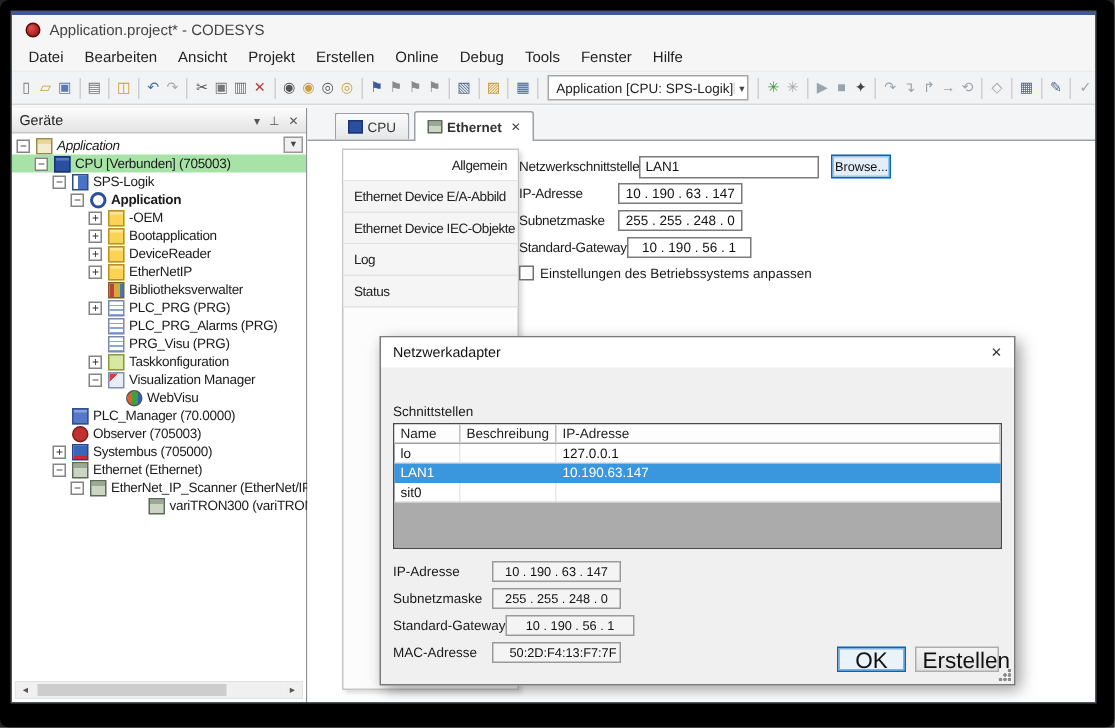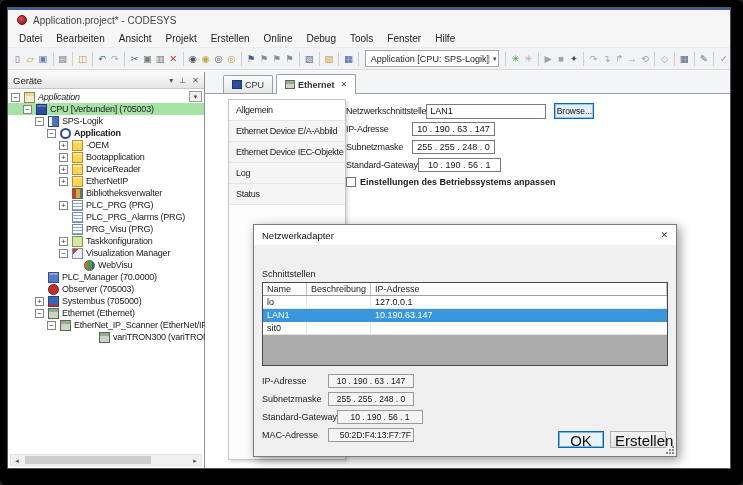--- a/index.html
+++ b/index.html
@@ -69,32 +69,32 @@
   .tab.active{background:#fff;font-weight:bold;height:20px;margin-bottom:-1px;z-index:3;}
   .tabic{width:10px;height:9px;flex:0 0 10px;}
   .ic-cpu-mini{background:#2b4fa0;border:1px solid #1c3570;}
   .ic-eth-mini{background:linear-gradient(#9aa894 0 3px,#ccd4c4 3px);border:1px solid #5a6a54;}
   .tab-close{font-size:8px;color:#444;margin-left:3px;}
   .editor-content{position:absolute;top:21px;left:0;right:0;bottom:0;background:#fff;border-top:1px solid #9aa0a6;}
   .nav{position:absolute;left:23px;top:5px;width:118px;bottom:8px;background:#fcfcfc;border:1px solid #c6c6c6;
        box-shadow:2px 2px 3px rgba(0,0,0,0.15);}
   .nav-item{height:21px;line-height:21px;padding:0 7px;font-size:9px;letter-spacing:-0.3px;color:#222;
             border-bottom:1px solid #e4e4e4;background:#f5f5f5;white-space:nowrap;overflow:hidden;}
-  .nav-item.sel{background:#fff;}
+  .nav-item.sel{background:#fff;text-align:right;}
   .form{position:absolute;left:141px;top:9px;right:4px;}
   .frow{display:flex;align-items:center;height:16px;margin-bottom:2px;}
   .frow label{flex:0 0 66px;font-size:9px;color:#1a1a1a;letter-spacing:-0.2px;white-space:nowrap;}
   .txt{height:15px;border:1px solid #7a7a7a;background:#fff;font-size:9px;padding:0 3px;font-family:inherit;color:#111;}
   .wide{width:120px;}
   .ip{width:83px;height:14px;text-align:center;}
   .btn-browse{margin-left:8px;width:40px;height:16px;font-size:8.5px;font-family:inherit;color:#111;
               background:#e4eef8;border:1px solid #0067c0;box-shadow:inset 0 0 0 1px #9cc4e4;padding:0;}
   .cbrow{margin-top:4px;display:flex;align-items:center;gap:4px;}
   .cb{width:10px;height:10px;border:1px solid #707070;background:#fff;flex:0 0 10px;}
-  .cbrow label{font-size:9px;color:#1a1a1a;font-weight:bold;}
+  .cbrow label{font-size:9px;color:#1a1a1a;}
 
   
   .dialog{position:absolute;left:245px;top:214px;width:424px;height:233px;background:#f0f0f0;
           border:1px solid #7a7a7a;box-shadow:3px 3px 10px rgba(0,0,0,0.4);z-index:10;}
   .dlg-title{height:20px;background:#fff;display:flex;align-items:center;padding:0 8px;font-size:9.5px;color:#111;}
   .dlg-close{margin-left:auto;font-size:9px;color:#333;}
   .dlg-body{position:absolute;top:20px;left:0;right:0;bottom:0;padding:24px 8px;}
   .dlg-label{font-size:9px;color:#1a1a1a;margin-bottom:3px;}
   .dlg-table{border:1px solid #4a4a4a;background:#fff;}
   .thead{display:flex;height:13px;background:#fdfdfd;border-bottom:1px solid #a0a0a0;}

